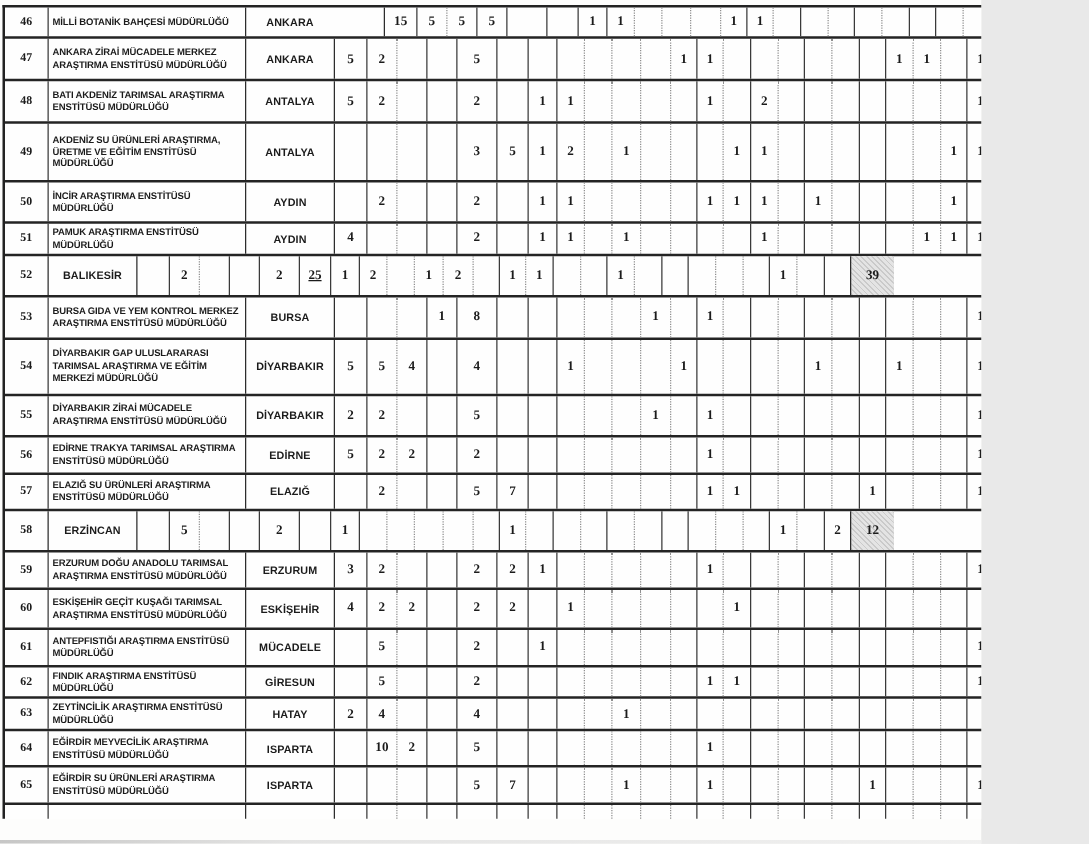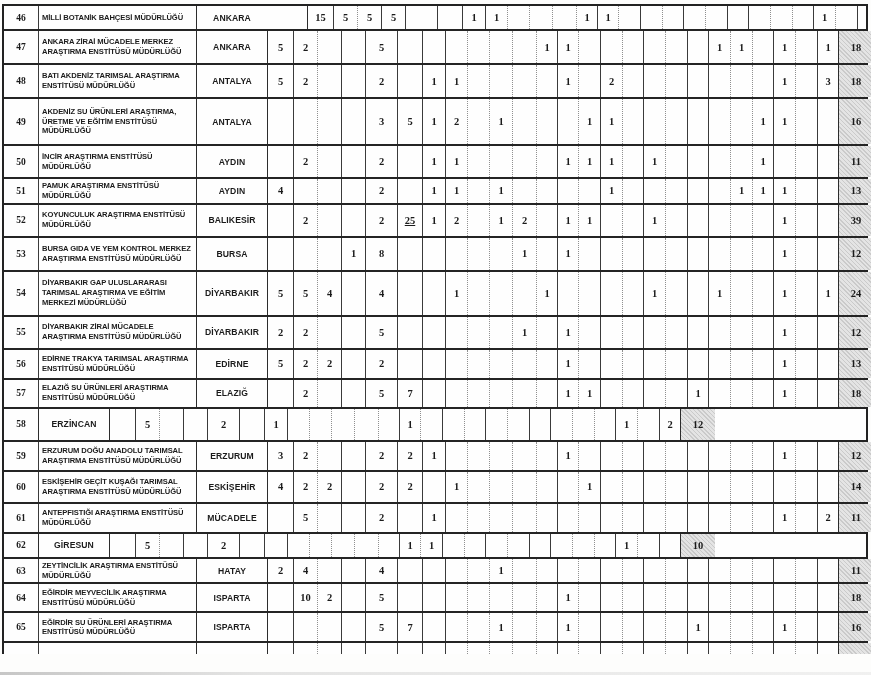--- a/index.html
+++ b/index.html
@@ -1,18 +1,18 @@
 <!DOCTYPE html>
 <html><head>
 <meta charset="utf-8">
 <style>
   html,body{margin:0;padding:0;background:#e9e9e9;}
   .page{
     position:relative;
-    width:871px;height:675px;
+    width:785px;height:675px;
     background:#fdfdfc;
     overflow:hidden;
     font-family:"Liberation Sans", sans-serif;
     color:#1b1b1b;
     box-sizing:border-box;
   }
   .scan-table{
     position:absolute;left:2px;top:4px;
     width:866px;
     border:2px solid #222;
@@ -284,21 +284,20 @@
           <div class="cell c-num" style="flex: 0 0 22px; width: 22px;"></div>
           <div class="cell c-num dot" style="flex: 0 0 22px; width: 22px;">1</div>
           <div class="cell c-num dot" style="flex: 0 0 21px; width: 21px;">1</div>
           <div class="cell c-num" style="flex: 0 0 22px; width: 22px;">1</div>
           <div class="cell c-num dot" style="flex: 0 0 22px; width: 22px;"></div>
           <div class="cell c-num" style="flex: 0 0 21px; width: 21px;"></div>
           <div class="cell c-total">13</div>
         </div>
         <div class="row">
           <div class="cell c-no">52</div>
-          <div class="cell c-name">KOYUNCULUK ARAŞTIRMA ENSTİTÜSÜ MÜDÜRLÜĞÜ</div>
           <div class="cell c-city">BALIKESİR</div>
           <div class="cell c-num first" style="flex: 0 0 26px; width: 26px;"></div>
           <div class="cell c-num" style="flex: 0 0 24px; width: 24px;">2</div>
           <div class="cell c-num dot" style="flex: 0 0 24px; width: 24px;"></div>
           <div class="cell c-num" style="flex: 0 0 24px; width: 24px;"></div>
           <div class="cell c-num" style="flex: 0 0 32px; width: 32px;">2</div>
           <div class="cell c-num" style="flex: 0 0 25px; width: 25px; text-decoration: underline;">25</div>
           <div class="cell c-num" style="flex: 0 0 23px; width: 23px;">1</div>
           <div class="cell c-num" style="flex: 0 0 22px; width: 22px;">2</div>
           <div class="cell c-num dot" style="flex: 0 0 22px; width: 22px;"></div>
@@ -593,20 +592,21 @@
           <div class="cell c-num" style="flex: 0 0 22px; width: 22px;"></div>
           <div class="cell c-num dot" style="flex: 0 0 22px; width: 22px;"></div>
           <div class="cell c-num dot" style="flex: 0 0 21px; width: 21px;"></div>
           <div class="cell c-num" style="flex: 0 0 22px; width: 22px;">1</div>
           <div class="cell c-num dot" style="flex: 0 0 22px; width: 22px;"></div>
           <div class="cell c-num" style="flex: 0 0 21px; width: 21px;">2</div>
           <div class="cell c-total">11</div>
         </div>
         <div class="row">
           <div class="cell c-no">62</div>
+          <div class="cell c-name">FINDIK ARAŞTIRMA ENSTİTÜSÜ MÜDÜRLÜĞÜ</div>
           <div class="cell c-city">GİRESUN</div>
           <div class="cell c-num first" style="flex: 0 0 26px; width: 26px;"></div>
           <div class="cell c-num" style="flex: 0 0 24px; width: 24px;">5</div>
           <div class="cell c-num dot" style="flex: 0 0 24px; width: 24px;"></div>
           <div class="cell c-num" style="flex: 0 0 24px; width: 24px;"></div>
           <div class="cell c-num" style="flex: 0 0 32px; width: 32px;">2</div>
           <div class="cell c-num" style="flex: 0 0 25px; width: 25px;"></div>
           <div class="cell c-num" style="flex: 0 0 23px; width: 23px;"></div>
           <div class="cell c-num" style="flex: 0 0 22px; width: 22px;"></div>
           <div class="cell c-num dot" style="flex: 0 0 22px; width: 22px;"></div>

